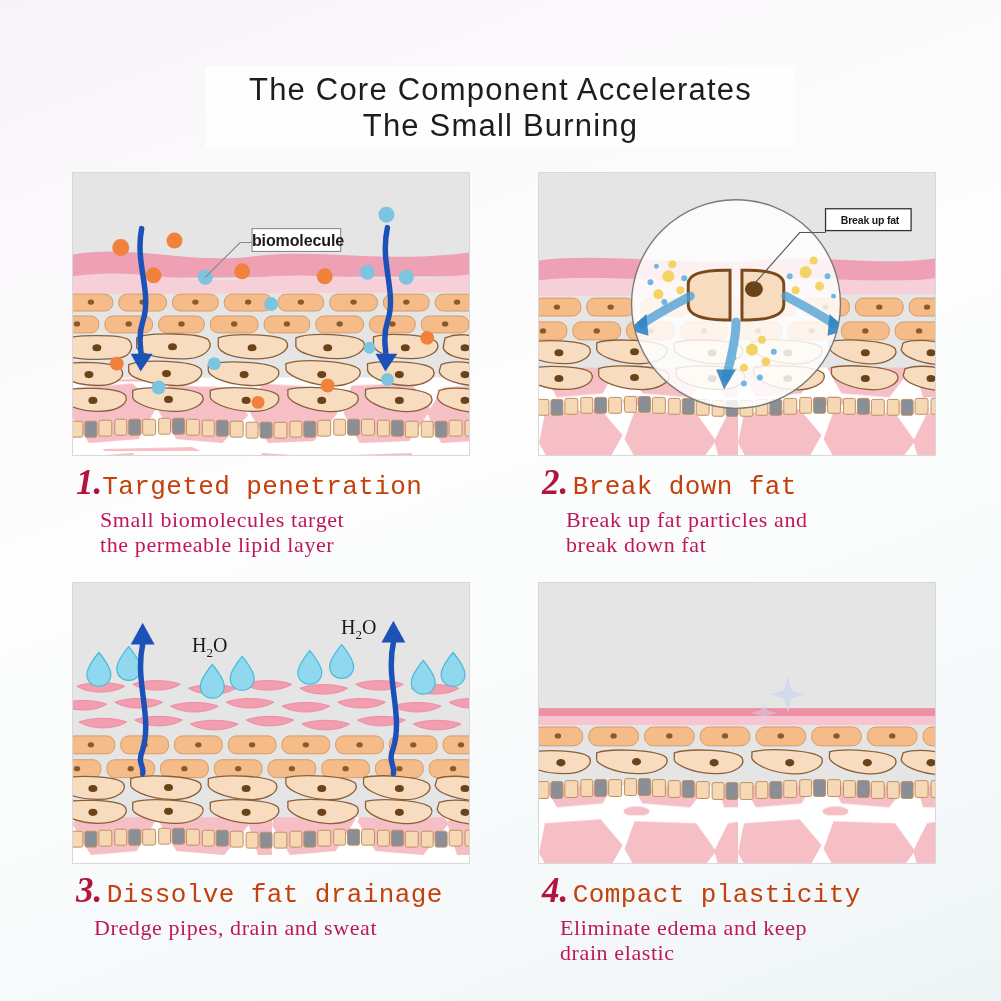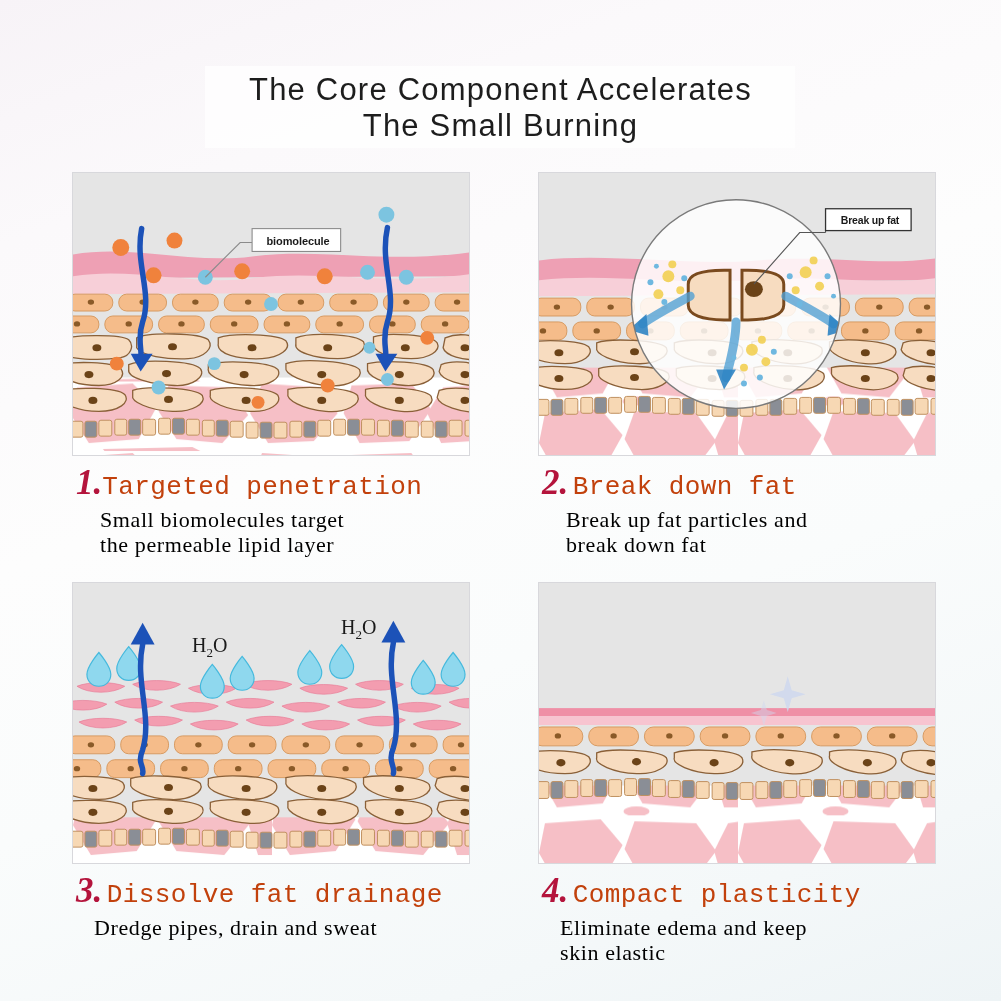--- a/index.html
+++ b/index.html
@@ -86,21 +86,21 @@
   }
   .cap-title {
     font-family: Liberation Mono, monospace;
     font-size: 26px;
     color: #c2410c;
     letter-spacing: .4px;
   }
   .cap-body {
     font-family: "Liberation Serif", serif;
     font-size: 22px;
-    color: #000000;
+    color: #be185d;
     line-height: 25px;
     margin-top: 7px;
     margin-left: 28px;
     letter-spacing: .6px;
   }
   .c3 .cap-body, .c4 .cap-body { margin-left: 22px; }
 
   
   .figure svg { display: block; width: 100%; height: 100%; }
 </style>
@@ -299,21 +299,21 @@
             <path d="M58 182 L80 182 L68 200 Z"></path>
             <path d="M304 182 L326 182 L314 200 Z"></path>
           </g>
 
           <g>
             <path d="M133 105 L168 70 L180 70" fill="none" stroke="#8b8b8b" stroke-width="1.1"></path>
             <rect x="180" y="56" width="89" height="23" fill="#ffffff" stroke="#8b8b8b" stroke-width="1.1"></rect>
           </g>
         </g>
       </svg>
-      <div style="position:absolute;left:185px;top:59px;width:80px;height:18px;display:flex;align-items:center;justify-content:center;font-family:'Liberation Sans',sans-serif;font-size:11px;font-weight:bold;color:#1a1a1a;letter-spacing:-0.1px;">biomolecule</div>
+      <div style="position:absolute;left:185px;top:59px;width:80px;height:18px;display:flex;align-items:center;justify-content:center;font-family:'Liberation Sans',sans-serif;font-size:16px;font-weight:bold;color:#1a1a1a;letter-spacing:-0.1px;">biomolecule</div>
     </div>
     <div class="caption">
       <div class="cap-head">
         <span class="cap-num">1.</span><span class="cap-title">Targeted penetration</span>
       </div>
       <div class="cap-body" style="white-space:pre-line;">Small biomolecules target
 the permeable lipid layer</div>
     </div>
   </div>
 
@@ -795,17 +795,17 @@
           </g>
         </g>
       </svg>
     </div>
     <div class="caption">
       <div class="cap-head">
         <span class="cap-num">4.</span>
         <span class="cap-title">Compact plasticity</span>
       </div>
       <div class="cap-body" style="white-space:pre-line;">Eliminate edema and keep
-skin elastic</div>
+drain elastic</div>
     </div>
   </div>
 
 </div>
 
 </body></html>

